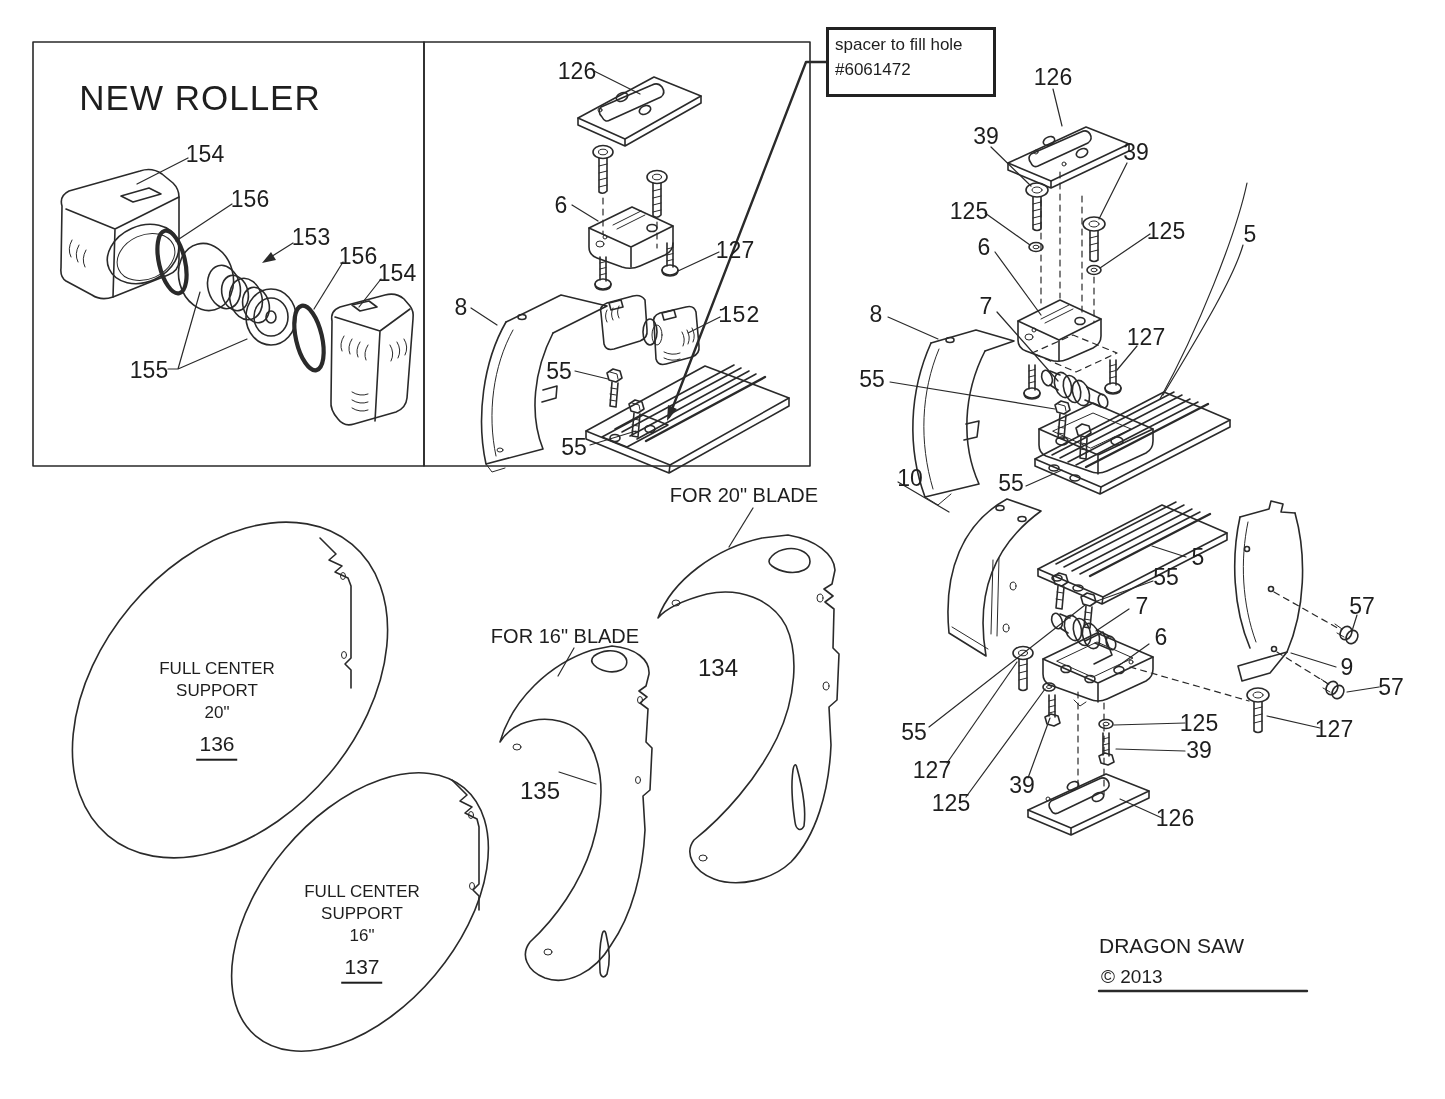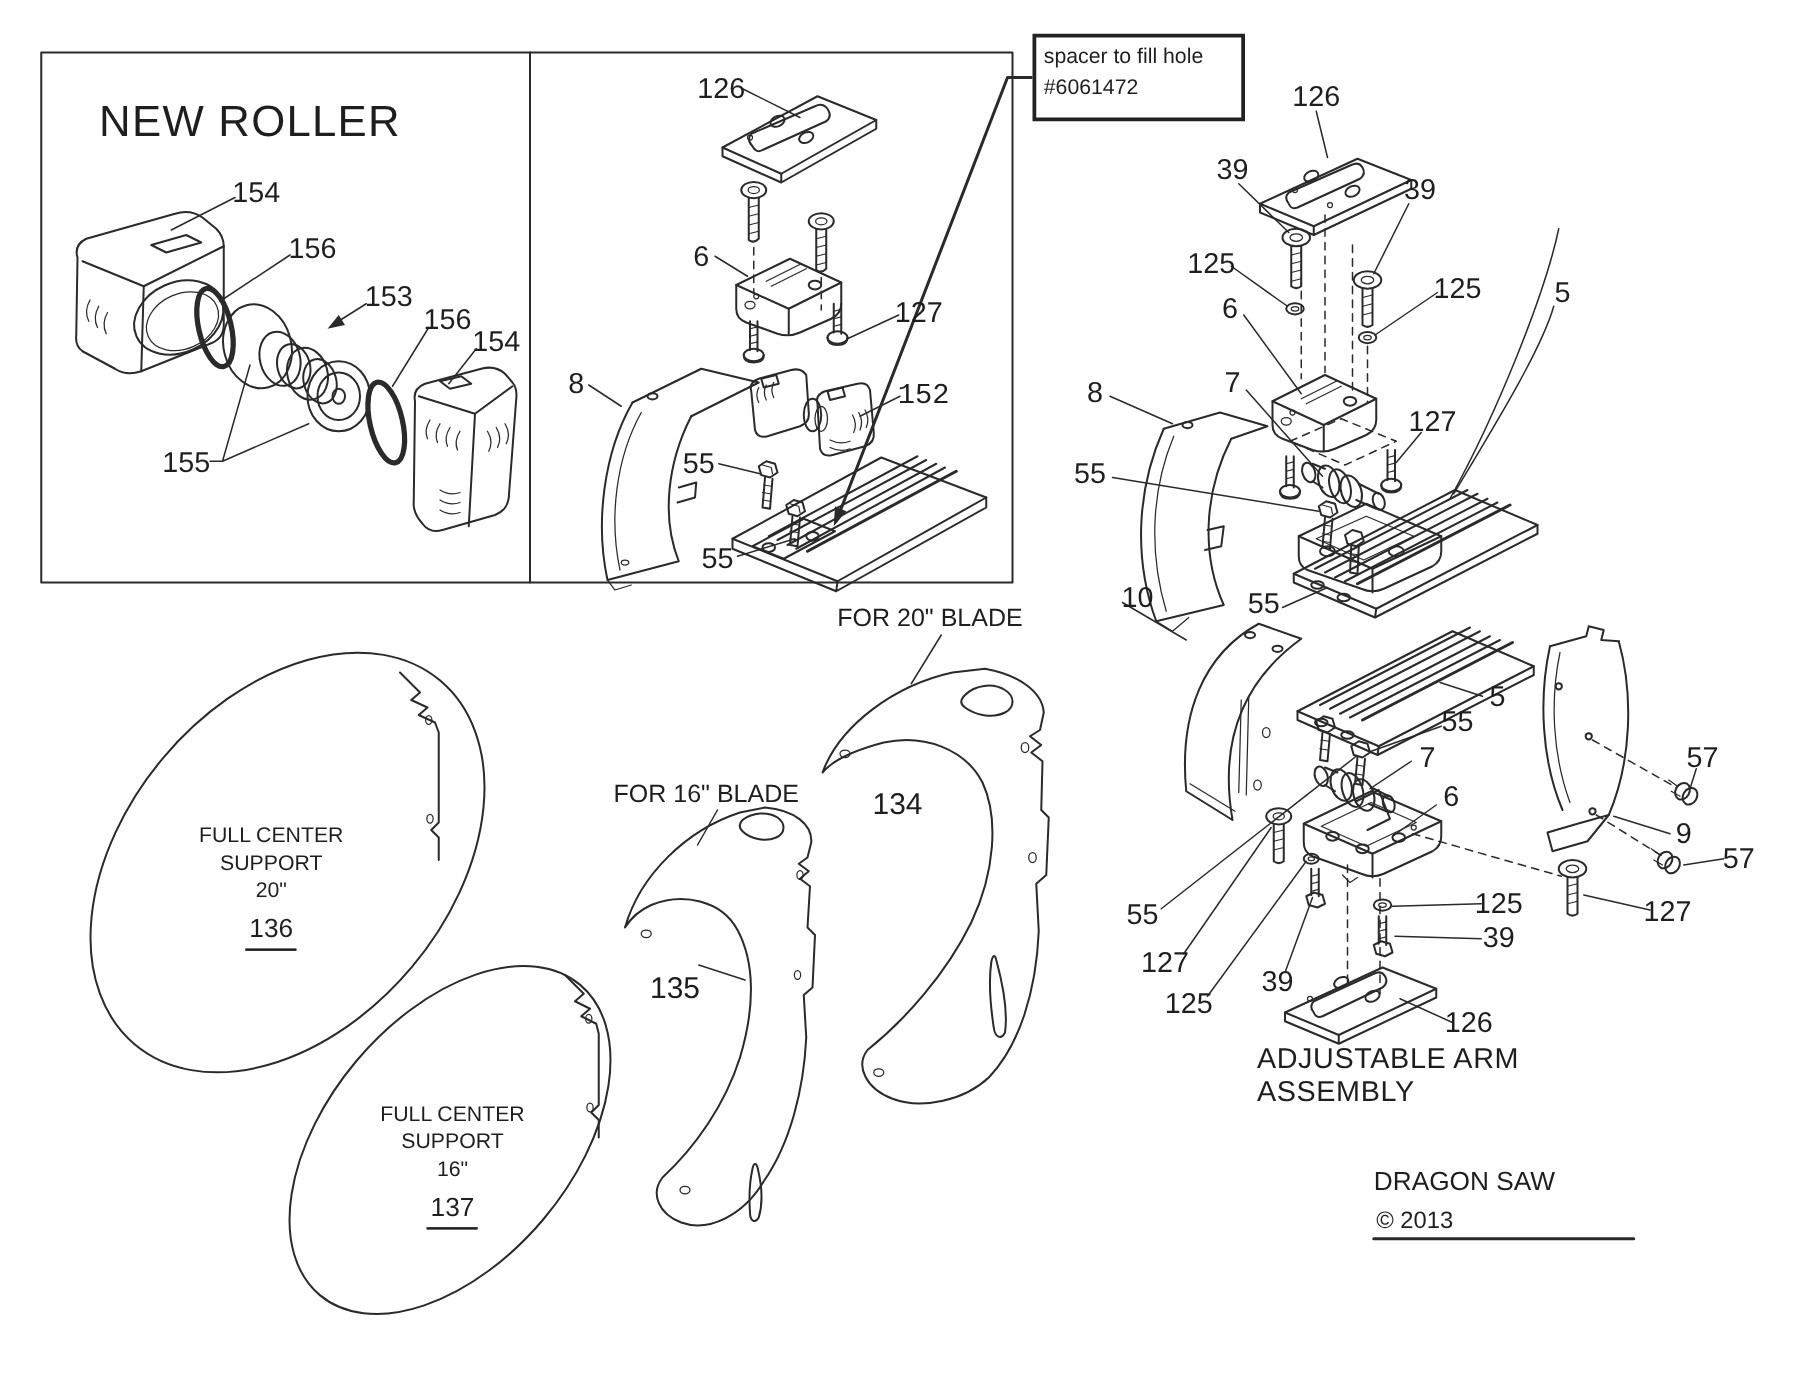--- a/index.html
+++ b/index.html
@@ -403,24 +403,23 @@
   <div class="pn" style="left:1347px;top:667px;">9</div>
   <div class="pn" style="left:1391px;top:687px;">57</div>
   <div class="pn" style="left:914px;top:732px;">55</div>
   <div class="pn" style="left:932px;top:770px;">127</div>
   <div class="pn" style="left:951px;top:803px;">125</div>
   <div class="pn" style="left:1022px;top:785px;">39</div>
   <div class="pn" style="left:1199px;top:723px;">125</div>
   <div class="pn" style="left:1199px;top:750px;">39</div>
   <div class="pn" style="left:1334px;top:729px;">127</div>
   <div class="pn" style="left:1175px;top:818px;">126</div>
-  <div class="asm-caption" style="left:1152px;top:860px;">ADJUSTABLE ARM ASSEMBLY</div>
 
   <div class="pn cap20" style="left:744px;top:495px;">FOR 20" BLADE</div>
-  <div class="pn num-lg" style="left:718px;top:644px;">134</div>
+  <div class="pn num-lg" style="left:718px;top:668px;">134</div>
   <div class="pn cap20" style="left:565px;top:636px;">FOR 16" BLADE</div>
   <div class="pn num-lg" style="left:540px;top:771px;margin-top:20px;">135</div>
 
   <div class="support" style="left:217px;top:709px;">
     <div>FULL CENTER</div>
     <div>SUPPORT</div>
     <div>20"</div>
     <span class="num">136</span>
   </div>
   <div class="support" style="left:362px;top:932px;">

